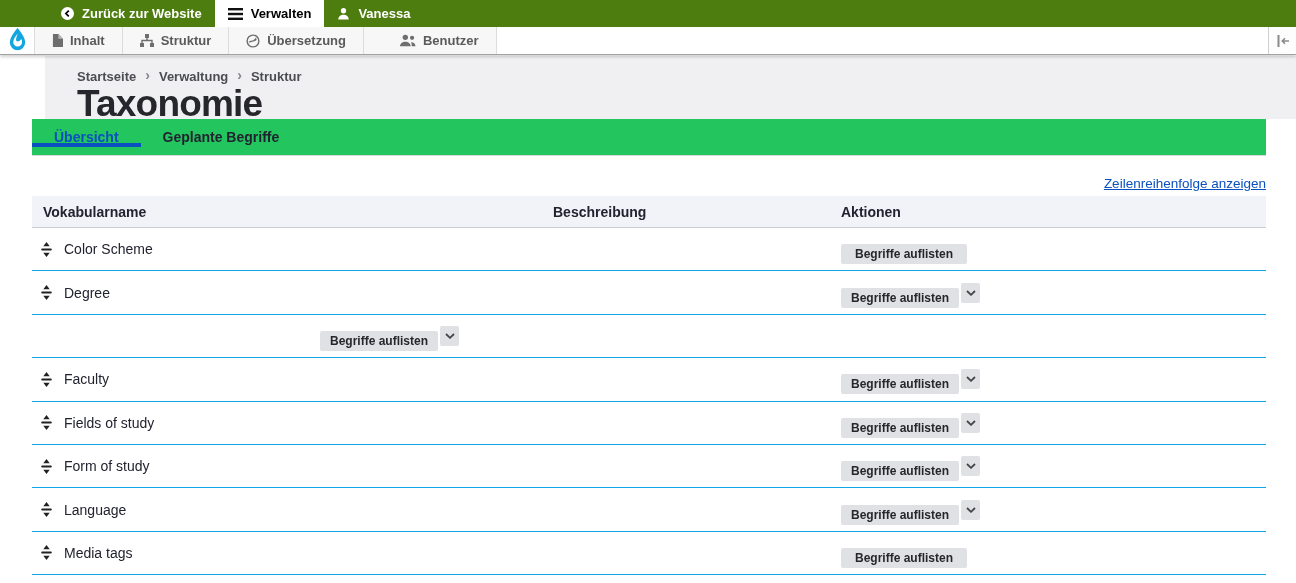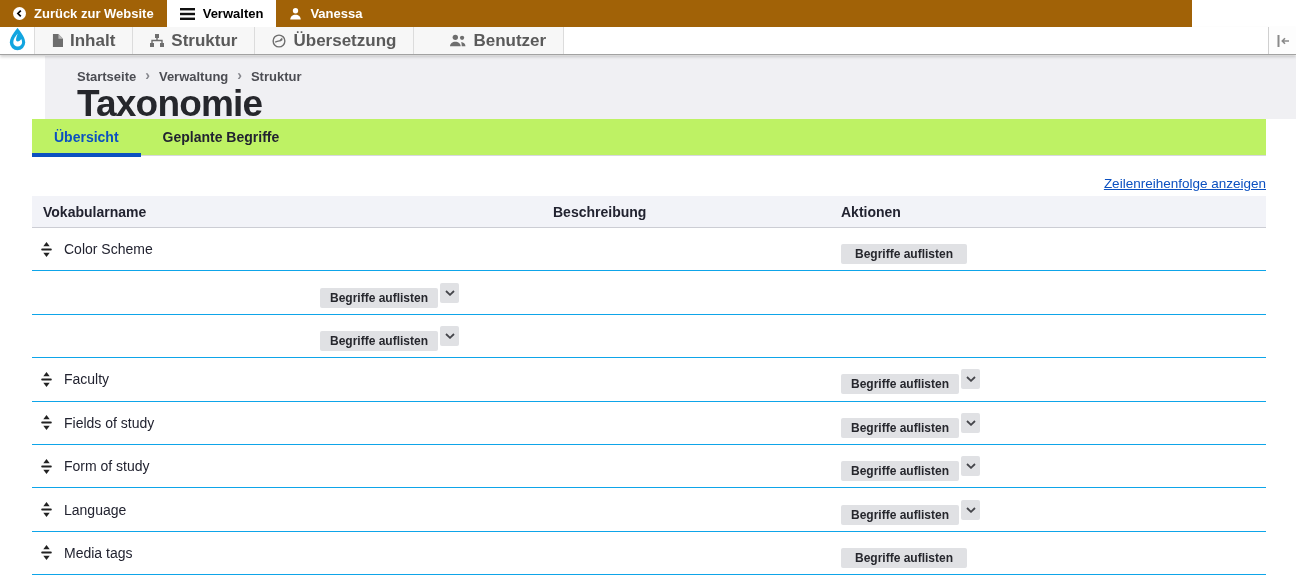--- a/index.html
+++ b/index.html
@@ -1,53 +1,53 @@
 <!DOCTYPE html>
 <html style="--accent: #0b50c0;"><head>
 <meta charset="utf-8">
 <style>
   * { margin:0; padding:0; box-sizing:border-box; }
   html,body { width:1296px; height:583px; overflow:hidden; background:#fff;
     font-family:"Liberation Sans","DejaVu Sans",sans-serif; }
 
   
-  .admin-bar { position:absolute; top:0; left:0; width:1192px; height:27px;
-    background:#a16207; display:flex; align-items:stretch; color:#fff; z-index:30; }
+  .admin-bar { position:absolute; top:0; left:0; width:1296px; height:27px;
+    background:#4d7c0f; display:flex; align-items:stretch; color:#fff; z-index:30;padding-left:48px; }
   .admin-bar .bar-item { display:flex; align-items:center; gap:8px;
     padding:0 13px; font-size:13px; font-weight:700; cursor:pointer; }
   .admin-bar .bar-item.active-tab { background:#fff; color:#000; }
   .icon { display:inline-flex; align-items:center; justify-content:center; }
 
   
   .toolbar { position:absolute; top:27px; left:0; width:1296px; height:28px;
     background:#fff; border-bottom:1px solid #a2a2a2;
     box-shadow:0 2px 3px rgba(0,0,0,.18); display:flex; align-items:stretch; z-index:20; }
   .toolbar .logo-box { width:34px; display:flex; align-items:center; justify-content:center; }
   .toolbar .menu { display:flex; align-items:stretch; }
   .toolbar .menu-item { display:flex; align-items:center; gap:7px; padding:0 17px;
-    font-size:17px; font-weight:700; color:#5a5a5a; background:#f7f7f7;
+    font-size:13px; font-weight:700; color:#5a5a5a; background:#f7f7f7;
     border-left:1px solid #dcdcdc; cursor:pointer; }
   .toolbar .menu-item:last-child { border-right:1px solid #dcdcdc;padding-left:36px; }
   .toolbar .orientation-toggle { position:absolute; right:0; top:0; width:28px; height:27px;
     border-left:1px solid #d0d0d0; display:flex; align-items:center; justify-content:center;
     cursor:pointer; background:#fdfdfd; }
 
   
   .page-header { position:absolute; top:56px; left:0; width:1296px; height:63px;
     background:#f0f0f3; padding:12px 0 0 32px;margin-left:45px; }
   .breadcrumb { display:flex; align-items:center; gap:9px;
     font-size:13px; font-weight:700; color:#4c4d53; }
   .breadcrumb .crumb { cursor:pointer; }
   .breadcrumb .sep { color:#85868c; font-size:14px; line-height:1; padding-bottom:2px; }
   .page-title { margin-top:2px; font-size:37px; line-height:36px; font-weight:700;
     color:#26272c; letter-spacing:-0.8px; }
 
   
   .tabs-bar { position:absolute; top:119px; left:32px; width:1234px; height:37px;
-    border-bottom:1px solid #d7d8dd; display:flex; background:#bef264; }
+    border-bottom:1px solid #d7d8dd; display:flex; background:#22c55e;align-items:center; }
   .tab { position:relative; display:flex; align-items:center; padding:0 22px;
     font-size:14px; font-weight:700; color:#222330; cursor:pointer; }
   .tab.active { color:var(--accent); }
   .tab.active::after { content:""; position:absolute; left:0; right:0; bottom:-2px;
     height:4px; background:var(--accent); }
 
   
   .row-weights { position:absolute; top:176px; right:30px; font-size:13.5px;
     color:var(--accent); text-decoration:underline; cursor:pointer; }
 
@@ -211,20 +211,30 @@
     <div class="desc-cell"></div>
     <div class="actions-cell">
       <div class="dropbutton">
         <button class="btn">Begriffe auflisten</button>
 
       </div>
     </div>
   </div>
 
   <div class="vrow">
+    <div class="name-cell">
+      <span class="drag-handle icon">
+        <svg width="13" height="15" viewBox="0 0 13 15" fill="#222">
+              <path d="M6.5 0 9.7 4.2H3.3z"></path>
+              <rect x="1.2" y="6.5" width="10.6" height="1.9" rx="0.9"></rect>
+              <path d="M6.5 15 3.3 10.8h6.4z"></path>
+            </svg>
+      </span>
+      <span class="vname">Degree</span>
+    </div>
     <div class="desc-cell"></div>
     <div class="actions-cell">
       <div class="dropbutton has-toggle">
         <button class="btn">Begriffe auflisten</button>
         <button class="btn-toggle">
           <span class="icon">
             <svg width="10" height="6" viewBox="0 0 10 6">
                   <path d="M1 1l4 3.8L9 1" stroke="#44454a" stroke-width="1.8" fill="none"></path>
                 </svg>
           </span>

